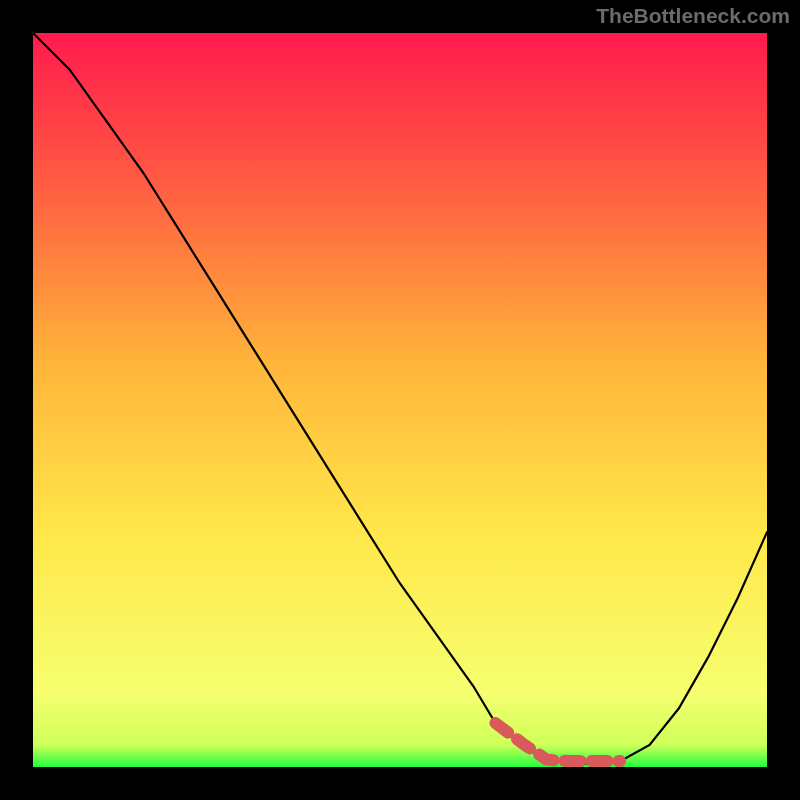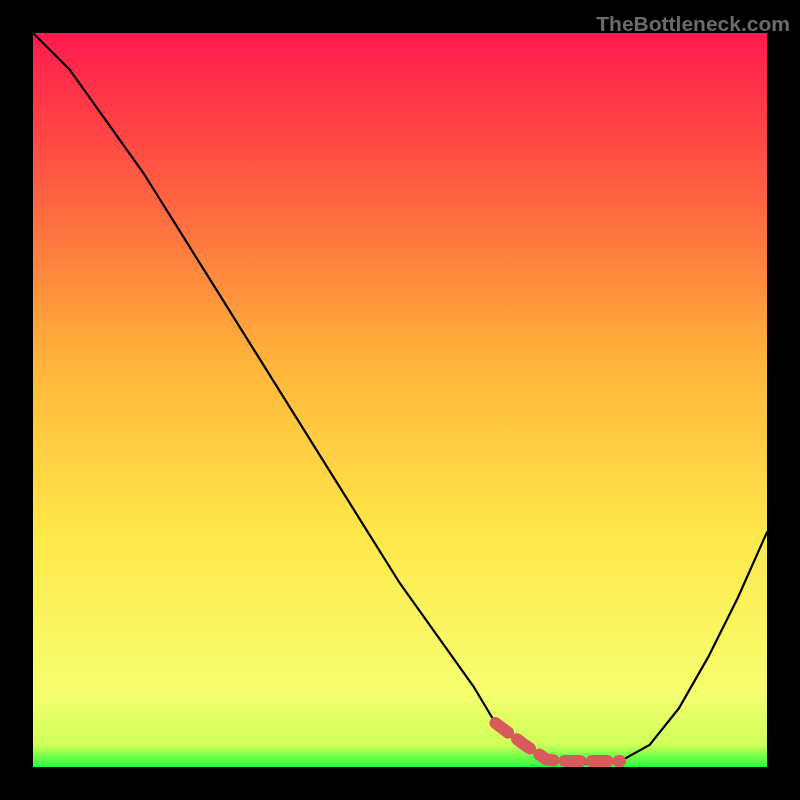--- a/index.html
+++ b/index.html
@@ -11,21 +11,21 @@
     font-family: Arial, Helvetica, sans-serif;
     overflow: hidden;
   }
   .wrap {
     position: relative;
     width: 800px;
     height: 800px;
   }
   .attribution {
     position: absolute;
-    top: 12px;
+    top: 4px;
     right: 10px;
     color: #6b6b6b;
     font-size: 21px;
     font-weight: bold;
     letter-spacing: 0px;
     z-index: 10;
   }
   .plot-frame {
     position: absolute;
     left: 33px;

